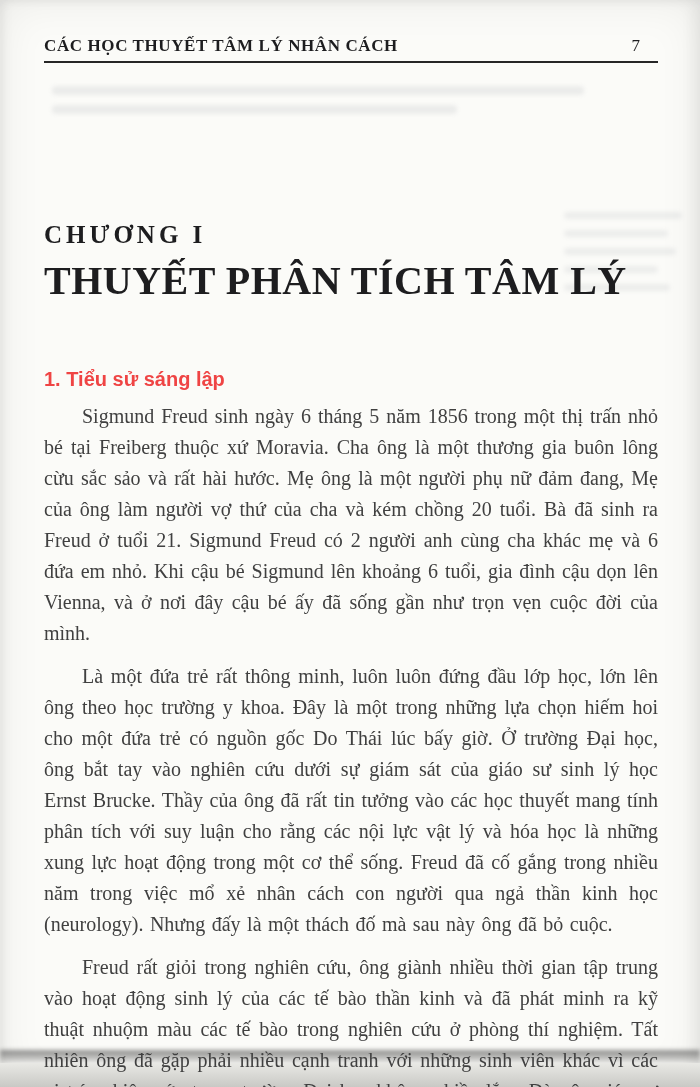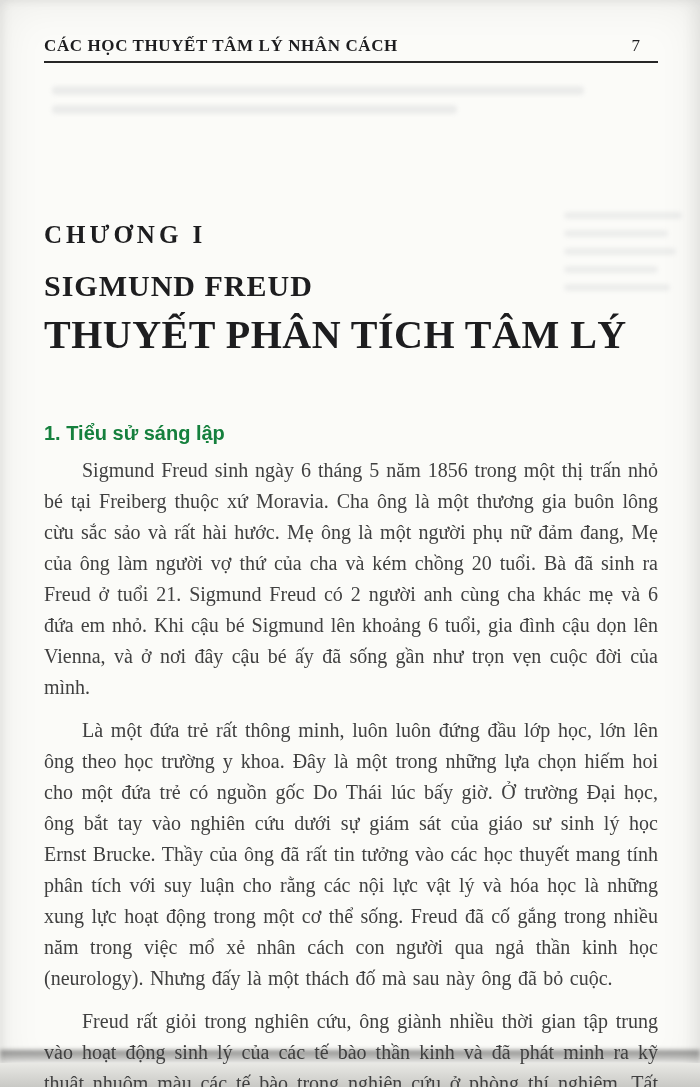--- a/index.html
+++ b/index.html
@@ -66,21 +66,21 @@
     font-size: 40px;
     font-weight: 600;
     letter-spacing: 0.5px;
   }
   
   .section-heading {
     margin-top: 64px;
     font-family: "Liberation Sans", sans-serif;
     font-size: 20px;
     font-weight: bold;
-    color: #15803d;
+    color: #ef4444;
   }
   
   .body-text p {
     margin: 10px 0 0 0;
     font-size: 20px;
     line-height: 31px;
     text-align: justify;
     text-indent: 38px;
     word-spacing: 1.5px;
     color: #404040;
@@ -152,21 +152,20 @@
   <div class="content">
 
     <div class="running-header">
       <span class="title">CÁC HỌC THUYẾT TÂM LÝ NHÂN CÁCH</span>
       <span class="pagenum">7</span>
     </div>
     <hr class="header-rule">
 
     <div class="chapter-block">
       <div class="chapter-label">CHƯƠNG I</div>
-      <div class="chapter-author">SIGMUND FREUD</div>
       <div class="chapter-title">THUYẾT PHÂN TÍCH TÂM LÝ</div>
     </div>
 
     <div class="section-heading">1. Tiểu sử sáng lập</div>
 
     <div class="body-text">
       <p>Sigmund Freud sinh ngày 6 tháng 5 năm 1856 trong một thị trấn nhỏ bé tại Freiberg thuộc xứ Moravia. Cha ông là một thương gia buôn lông cừu sắc sảo và rất hài hước. Mẹ ông là một người phụ nữ đảm đang, Mẹ của ông làm người vợ thứ của cha và kém chồng 20 tuổi. Bà đã sinh ra Freud ở tuổi 21. Sigmund Freud có 2 người anh cùng cha khác mẹ và 6 đứa em nhỏ. Khi cậu bé Sigmund lên khoảng 6 tuổi, gia đình cậu dọn lên Vienna, và ở nơi đây cậu bé ấy đã sống gần như trọn vẹn cuộc đời của mình.</p>
       <p>Là một đứa trẻ rất thông minh, luôn luôn đứng đầu lớp học, lớn lên ông theo học trường y khoa. Đây là một trong những lựa chọn hiếm hoi cho một đứa trẻ có nguồn gốc Do Thái lúc bấy giờ. Ở trường Đại học, ông bắt tay vào nghiên cứu dưới sự giám sát của giáo sư sinh lý học Ernst Brucke. Thầy của ông đã rất tin tưởng vào các học thuyết mang tính phân tích với suy luận cho rằng các nội lực vật lý và hóa học là những xung lực hoạt động trong một cơ thể sống. Freud đã cố gắng trong nhiều năm trong việc mổ xẻ nhân cách con người qua ngả thần kinh học (neurology). Nhưng đấy là một thách đố mà sau này ông đã bỏ cuộc.</p>
       <p>Freud rất giỏi trong nghiên cứu, ông giành nhiều thời gian tập trung vào hoạt động sinh lý của các tế bào thần kinh và đã phát minh ra kỹ thuật nhuộm màu các tế bào trong nghiên cứu ở phòng thí nghiệm. Tất nhiên ông đã gặp phải nhiều cạnh tranh với những sinh viên khác vì các vị trí nghiên cứu trong trường Đại học không nhiều lắm. Dù vậy giáo sư Brucke đã giúp Freud có kinh</p>
     </div>

